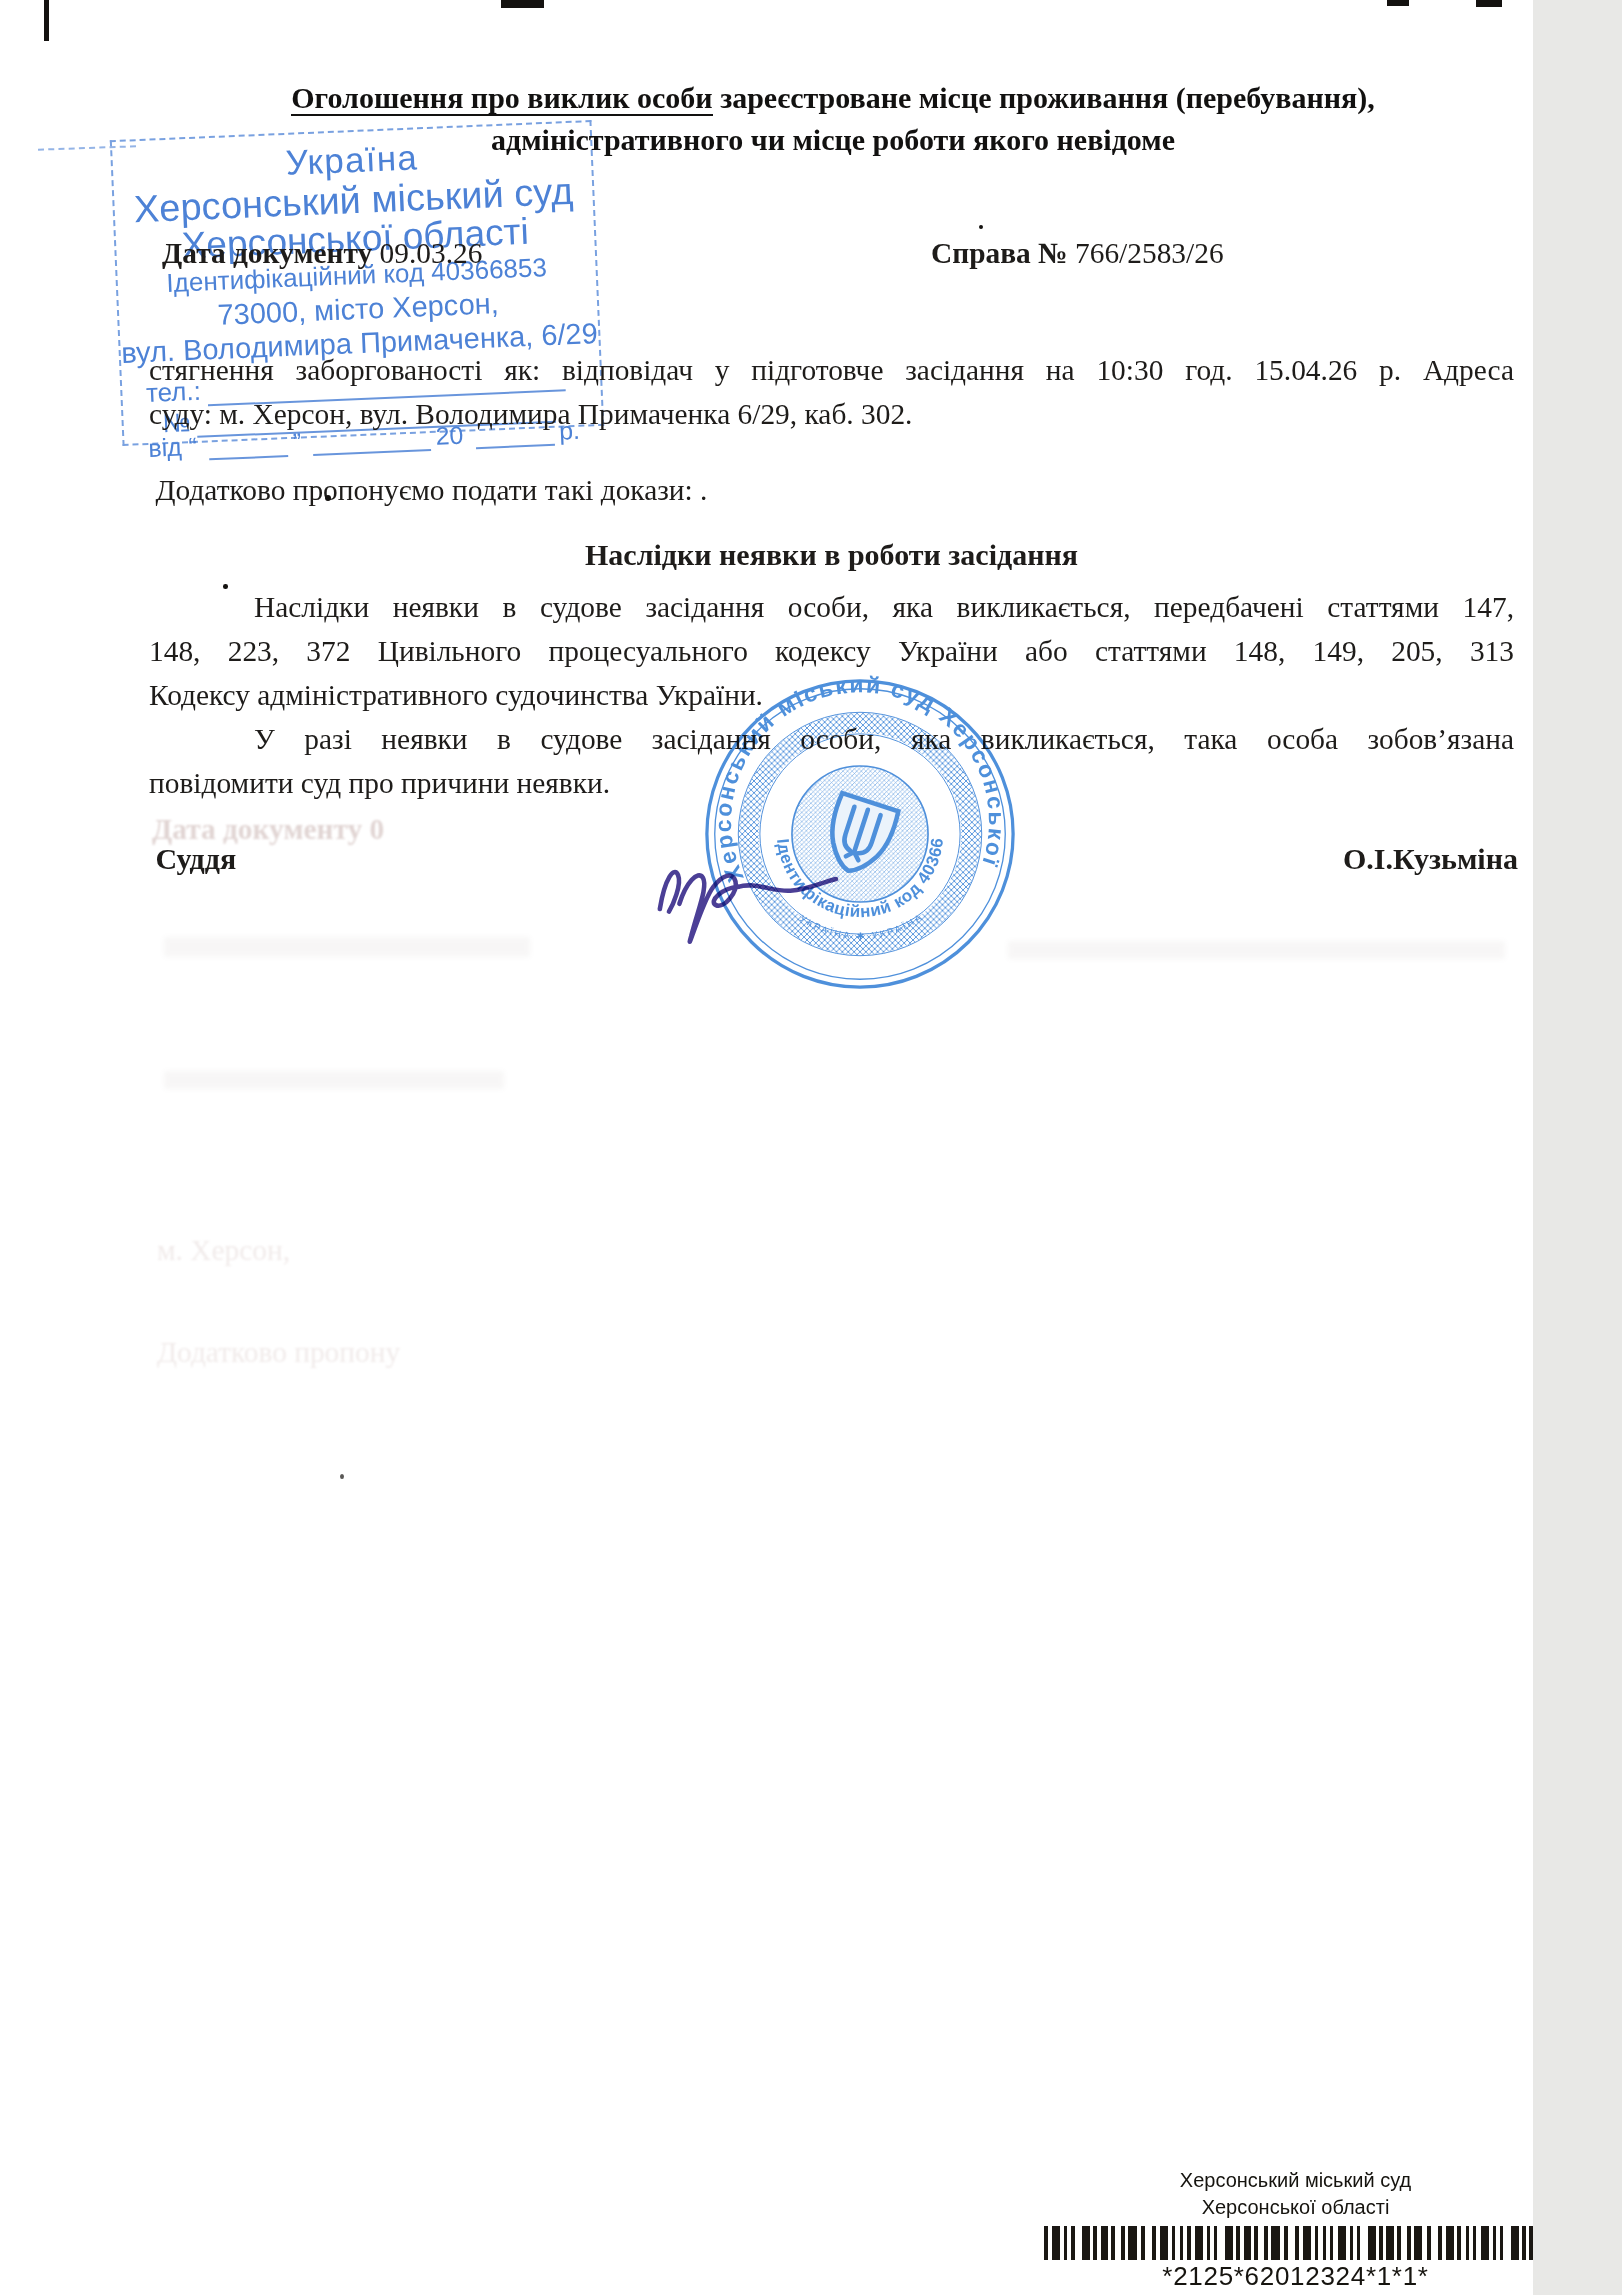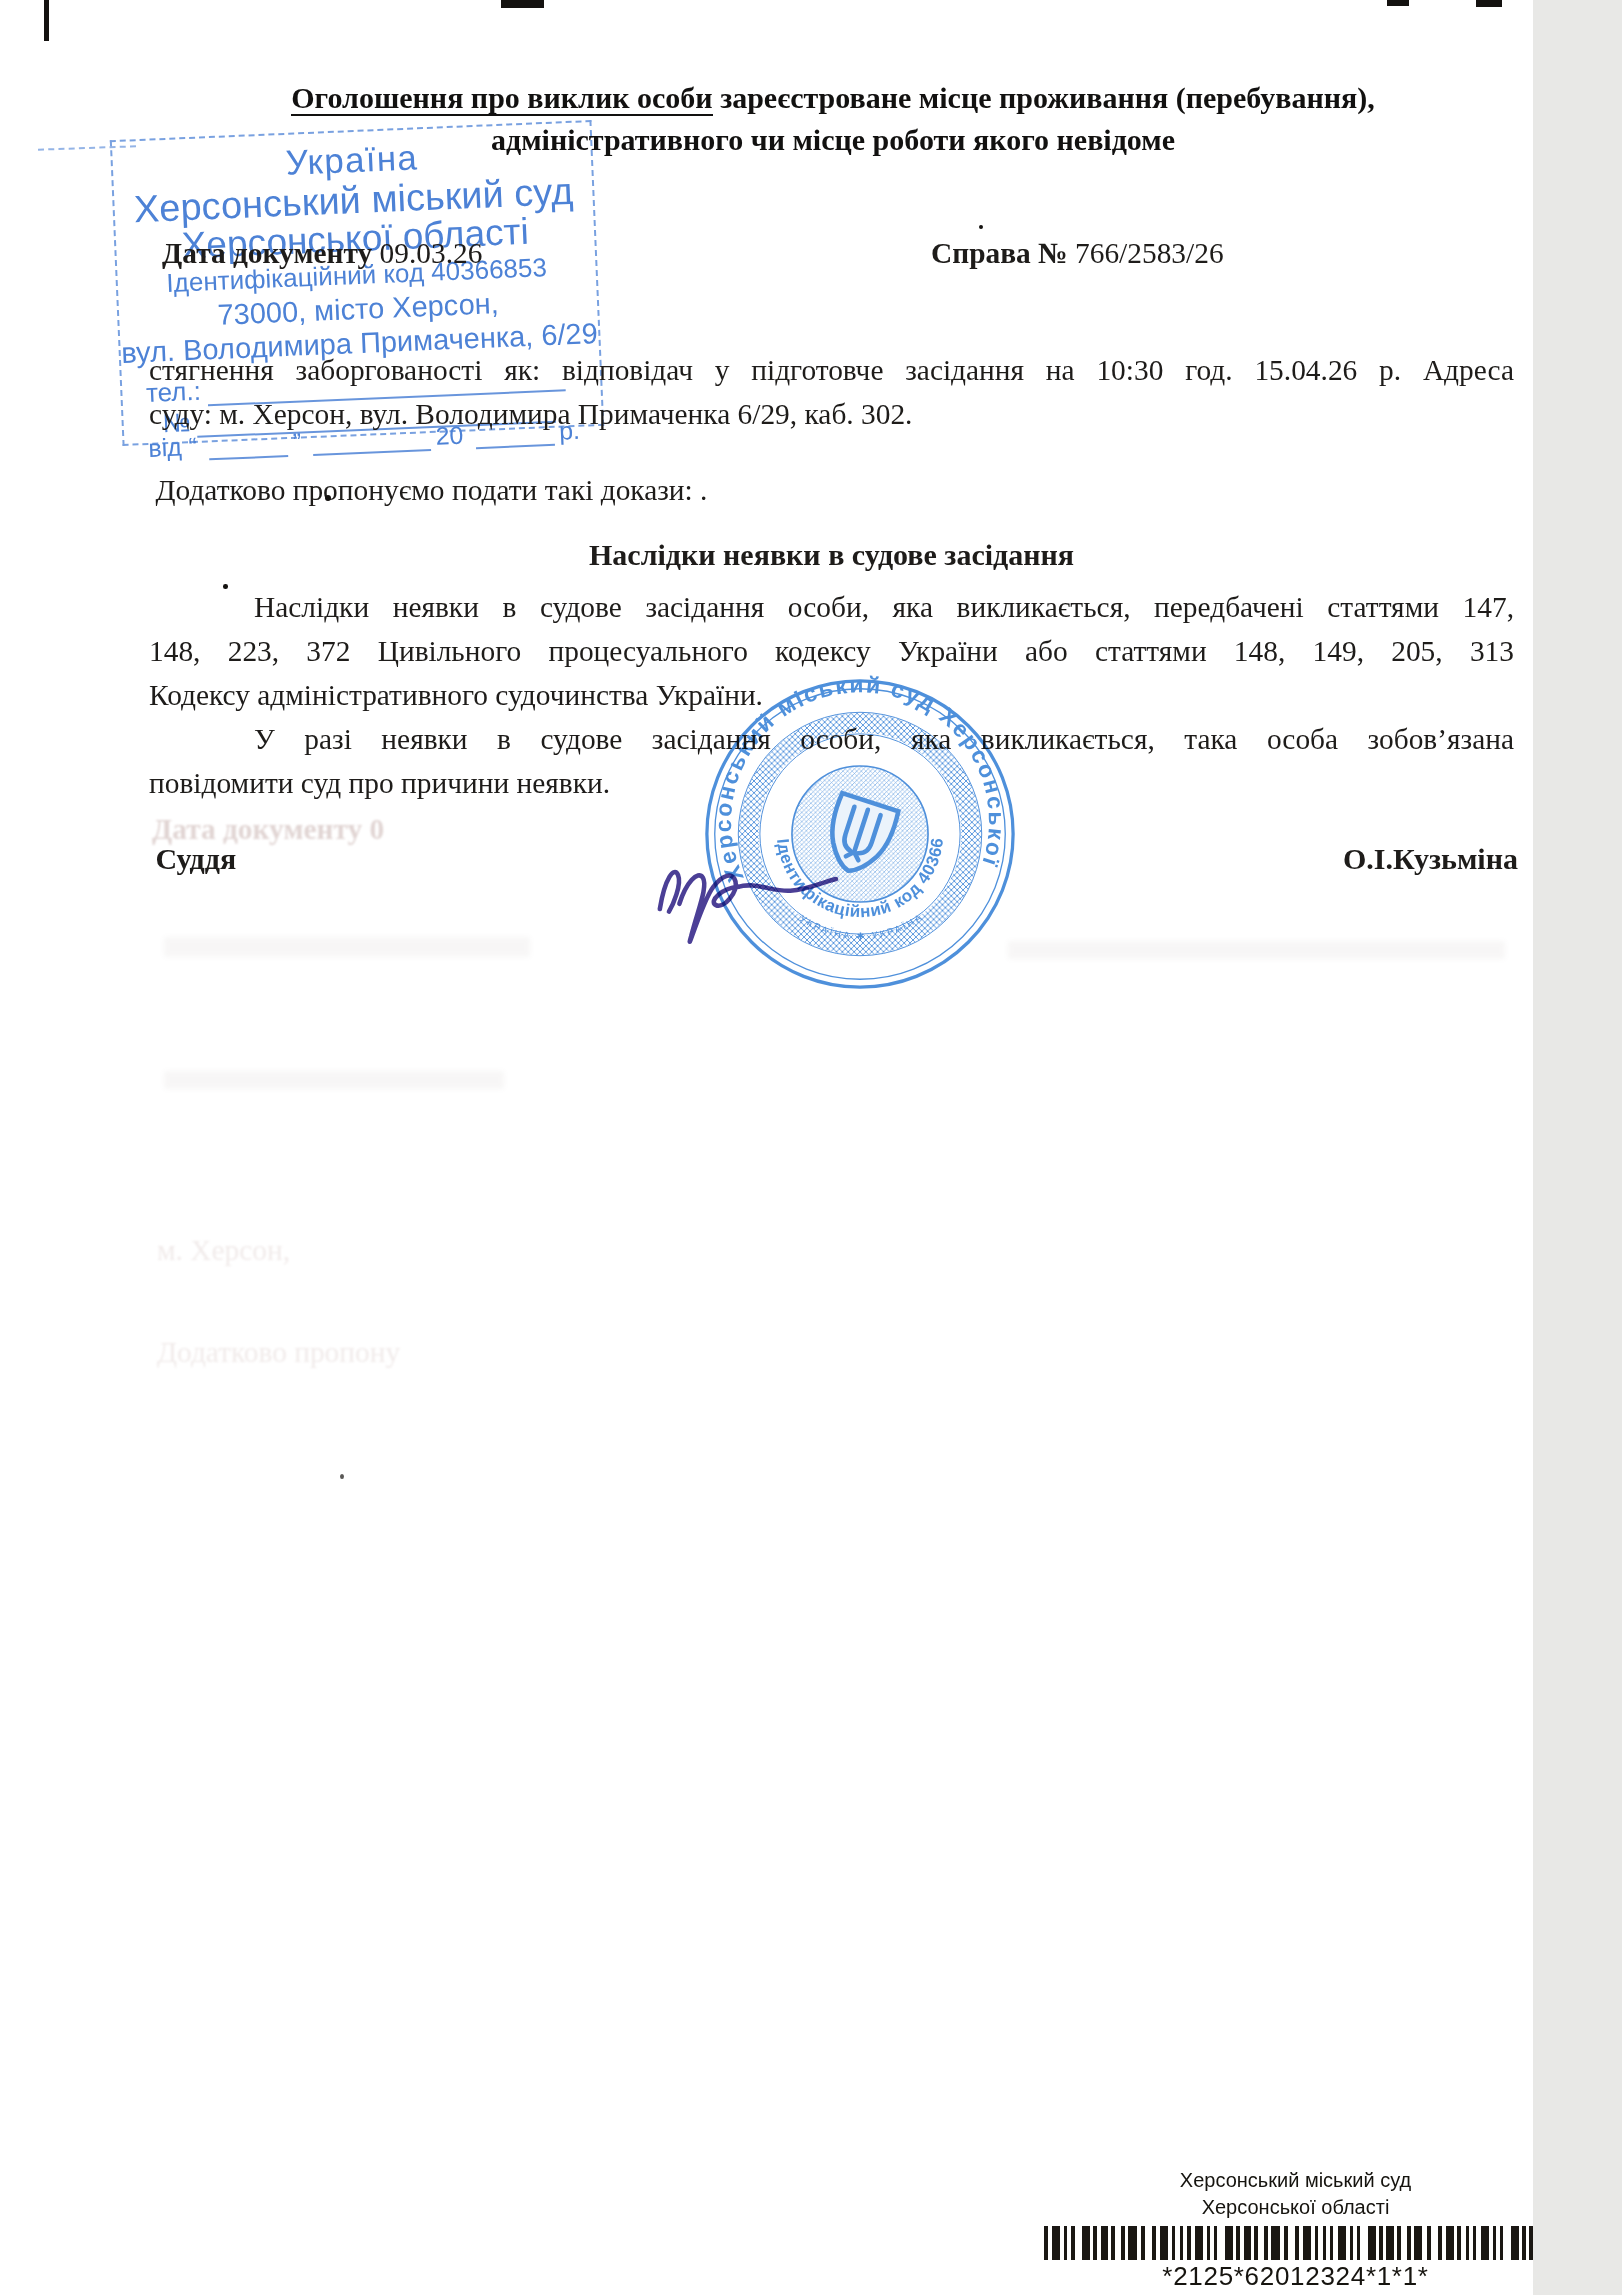--- a/index.html
+++ b/index.html
@@ -123,21 +123,21 @@
     <div class="meta-date"><b>Дата документу</b> <span>09.03.26</span></div>
     <div class="meta-case"><b>Справа №</b> <span>766/2583/26</span></div>
   </div>
 
   <div class="bodyblock p1">
     <div class="bl just">стягнення заборгованості  як: відповідач у підготовче засідання  на  10:30 год. 15.04.26 р. Адреса</div>
     <div class="bl">суду: м. Херсон, вул. Володимира Примаченка  6/29, каб. 302.</div>
     <div class="bl ind10">Додатково пропонуємо подати такі докази: .</div>
   </div>
 
-  <div class="sec-heading">Наслідки неявки в судове засідання</div>
+  <div class="sec-heading">Наслідки неявки в роботи засідання</div>
 
   <div class="bodyblock p2">
     <div class="bl just ind160">Наслідки неявки в судове засідання особи, яка викликається, передбачені статтями 147,</div>
     <div class="bl just">148, 223, 372 Цивільного процесуального кодексу України або статтями 148, 149, 205, 313</div>
     <div class="bl">Кодексу адміністративного судочинства України.</div>
     <div class="bl just ind160">У разі неявки в судове засідання особи, яка викликається, така особа зобов’язана</div>
     <div class="bl">повідомити суд про причини неявки.</div>
   </div>
 
   <div class="sign-row">

